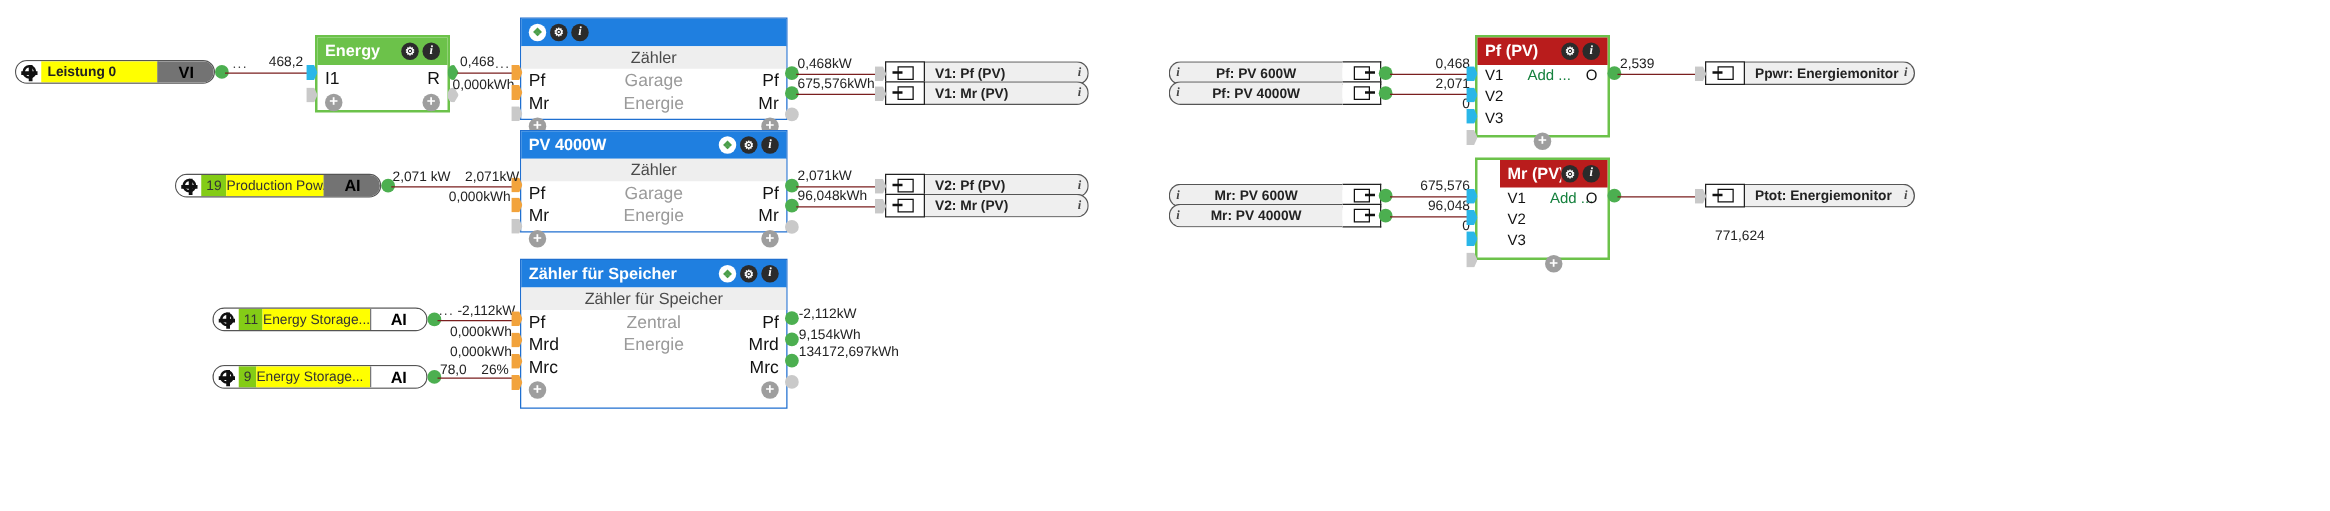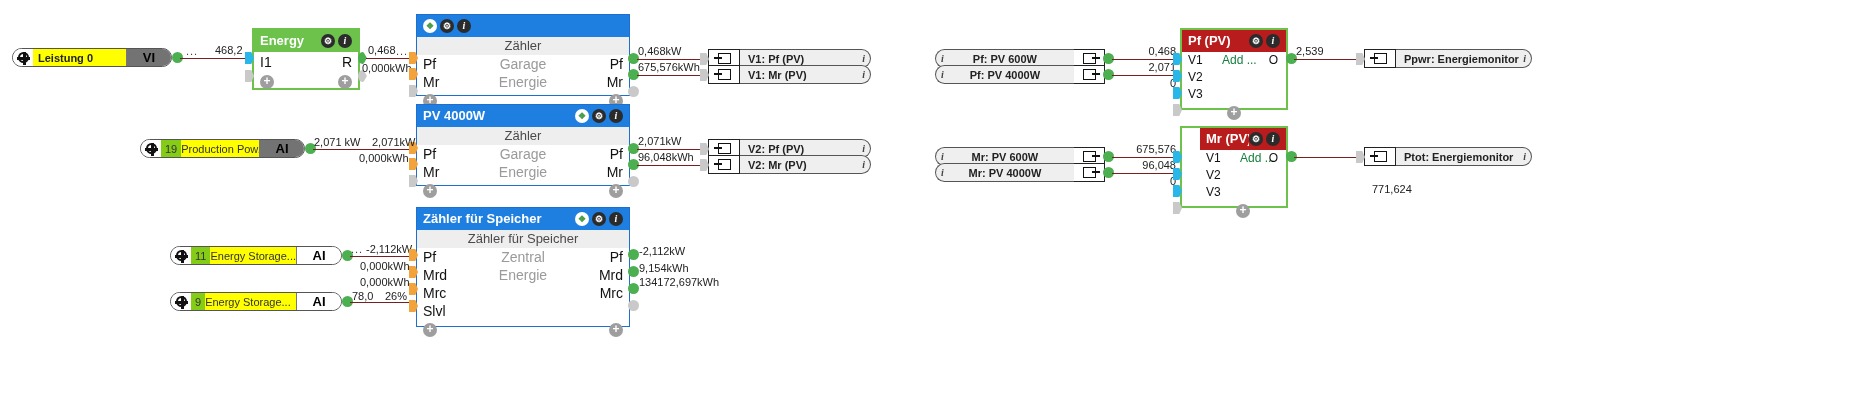--- a/index.html
+++ b/index.html
@@ -358,25 +358,20 @@
     <div class="port-row">
       <span class="l">Mrd</span>
       <span class="mid">Energie</span>
       <span class="r">Mrd</span>
     </div>
     <div class="port-row">
       <span class="l">Mrc</span>
       <span class="mid"></span>
       <span class="r">Mrc</span>
     </div>
-    <div class="port-row">
-      <span class="l">Slvl</span>
-      <span class="mid"></span>
-      <span class="r"></span>
-    </div>
     <div class="plus-row">
       <span class="plus">+</span>
       <span class="plus">+</span>
     </div>
   </div>
   <div class="pin in" style="left:409px;top:249px;"></div>
   <div class="pin in" style="left:409px;top:266px;"></div>
   <div class="pin in" style="left:409px;top:283px;"></div>
   <div class="pin in" style="left:409px;top:300px;"></div>
   <div class="wlabel r" style="left:360px;top:260px;">0,000kWh</div>

